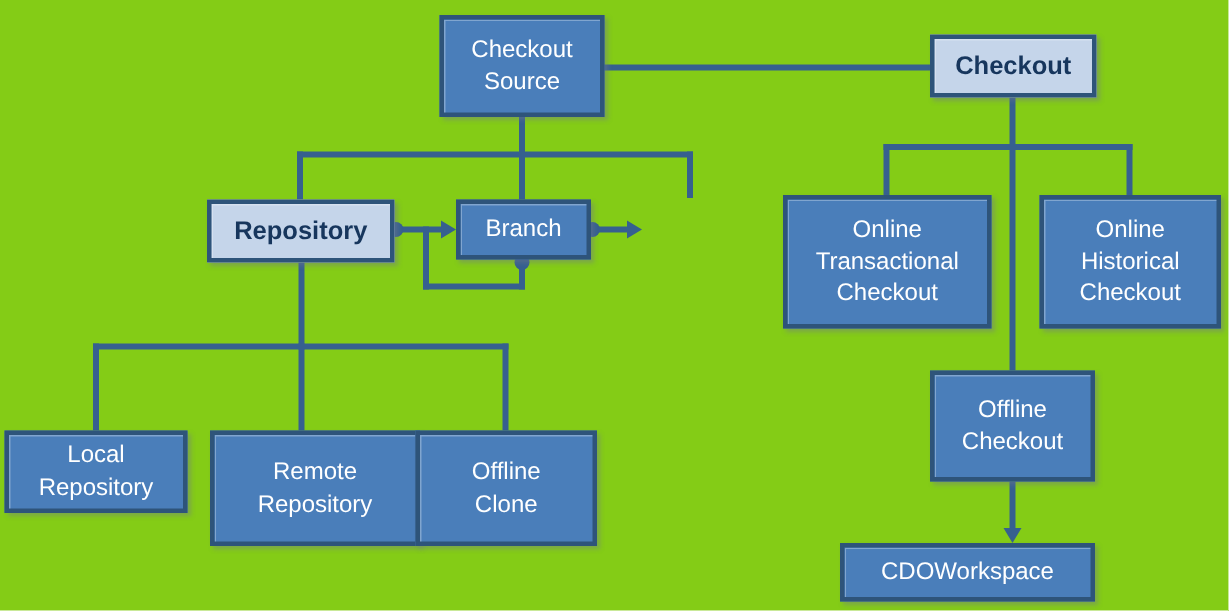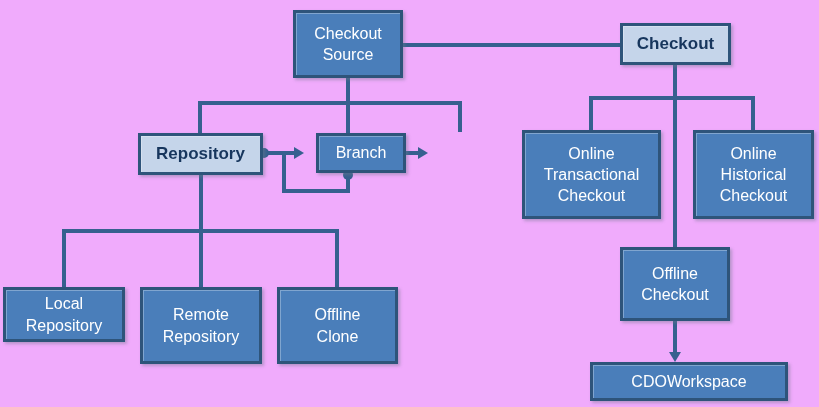--- a/index.html
+++ b/index.html
@@ -1,17 +1,17 @@
 <!DOCTYPE html>
 <html><head>
 <meta charset="utf-8">
 <style>
   html,body{margin:0;padding:0;background:#ffffff;}
   #canvas{
-    position:relative;width:819px;height:407px;background:#f0abfc;
+    position:relative;width:819px;height:407px;background:#84cc16;
     font-family:"Liberation Sans",sans-serif;overflow:hidden;
   }
   .node{
     position:absolute;box-sizing:border-box;
     border:3px solid #2e547a;
     display:flex;align-items:center;justify-content:center;
     text-align:center;white-space:pre-line;
     box-shadow:2px 2px 3px rgba(110,120,140,.45), inset 1px 1px 0 rgba(255,255,255,.3);
     line-height:1.32;
   }
@@ -60,38 +60,38 @@
   <div class="arr-r" style="left:418px;top:147px;"></div>
   <div class="arr-d" style="left:669px;top:352px;"></div>
 
   <div class="node dark" style="left:293px;top:10px;width:110px;height:68px;">Checkout
 Source</div>
 
   <div class="node light" style="left:620px;top:23px;width:111px;height:42px;">Checkout</div>
 
   <div class="node light" style="left:138px;top:133px;width:125px;height:42px;">Repository</div>
 
-  <div class="node dark" style="left:304px;top:133px;width:90px;height:40px;margin-left:12px;">Branch</div>
+  <div class="node dark" style="left:304px;top:133px;width:90px;height:40px;">Branch</div>
 
 
   <div class="node dark" style="left:522px;top:130px;width:139px;height:89px;">Online
 Transactional
 Checkout</div>
 
   <div class="node dark" style="left:693px;top:130px;width:121px;height:89px;">Online
 Historical
 Checkout</div>
 
   <div class="node dark" style="left:3px;top:287px;width:122px;height:55px;">Local
 Repository</div>
 
-  <div class="node dark" style="left:140px;top:287px;width:122px;height:77px;">Remote
+  <div class="node dark" style="left:140px;top:287px;width:140px;height:77px;">Remote
 Repository</div>
 
   <div class="node dark" style="left:277px;top:287px;width:121px;height:77px;">Offline
 Clone</div>
 
   <div class="node dark" style="left:620px;top:247px;width:110px;height:74px;">Offline
 Checkout</div>
 
-  <div class="node dark" style="left:590px;top:362px;width:198px;height:39px;">CDOWorkspace</div>
+  <div class="node dark" style="left:560px;top:362px;width:170px;height:39px;">CDOWorkspace</div>
 
 </div>
 
 </body></html>

